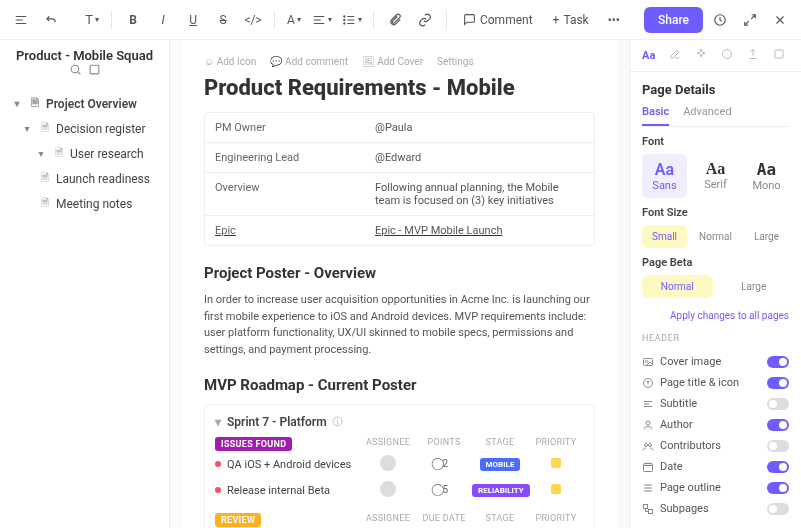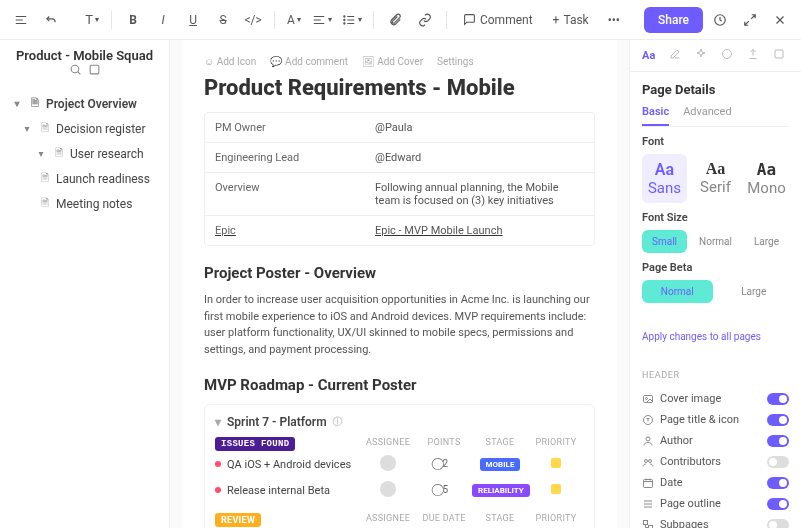--- a/index.html
+++ b/index.html
@@ -42,21 +42,21 @@
 .info-table .cell-l { width: 160px; padding: 8px 10px; color: #666; }
 .info-table .cell-r { flex: 1; padding: 8px 10px; color: #555; }
 .doc h2 { font-size: 15px; font-weight: 700; margin-top: 18px; margin-bottom: 10px; }
 .doc p { font-size: 11px; color: #555; line-height: 1.5; }
 
 .sprint-card { border: 1px solid #f0f0f0; border-radius: 6px; padding: 10px; margin-top: 10px; }
 .sprint-title { display: flex; align-items: center; gap: 6px; font-weight: 600; font-size: 12px; margin-bottom: 8px; color: #444; }
 .sprint-title .chev { color: #aaa; }
 .sprint-section { margin-bottom: 10px; }
 .tag { display: inline-block; font-size: 9px; font-weight: 700; padding: 2px 6px; border-radius: 3px; color: #fff; }
-.tag.red { background: #4c1d95; font-family: Liberation Mono, monospace; }
+.tag.red { background: #a21caf; }
 .tag.amber { background: #ffb020; }
 .sprint-cols { display: flex; font-size: 9px; color: #aaa; text-transform: uppercase; letter-spacing: 0.3px; }
 .sprint-cols .col-title { flex: 1; }
 .sprint-cols .col { width: 56px; text-align: center; }
 .sprint-row { display: flex; align-items: center; padding: 4px 0; font-size: 11px; }
 .sprint-row .rtitle { flex: 1; display: flex; align-items: center; gap: 6px; color: #444; }
 .sprint-row .dot { width: 6px; height: 6px; border-radius: 50%; }
 .dot.red { background: #ff4d6b; }
 .sprint-row .col { width: 56px; text-align: center; font-size: 10px; color: #666; }
 .avatar { width: 16px; height: 16px; border-radius: 50%; background: #ddd; display: inline-block; }
@@ -75,26 +75,26 @@
 .rpanel-body h3 { font-size: 13px; font-weight: 700; margin-bottom: 8px; }
 .subtabs { display: flex; gap: 14px; font-size: 11px; border-bottom: 1px solid #eee; margin-bottom: 4px; }
 .subtabs span { padding-bottom: 6px; color: #999; cursor: pointer; }
 .subtabs .active { color: #6e5cff; border-bottom: 2px solid #6e5cff; font-weight: 600; }
 .section-label { font-size: 11px; font-weight: 600; color: #444; margin: 8px 0 6px; }
 .font-opts, .seg { display: flex; gap: 6px; }
 .font-opt { flex: 1; text-align: center; padding: 6px 2px; border-radius: 6px; cursor: pointer; }
 .font-opt .big { font-size: 16px; font-weight: 600; font-family: inherit; }
 .font-opt.serif .big { font-family: Georgia, serif; }
 .font-opt.mono .big { font-family: ui-monospace, Menlo, monospace; }
-.font-opt .lbl { font-size: 15px; color: #888; }
+.font-opt .lbl { font-size: 11px; color: #888; }
 .font-opt.active { background: #f0edff; }
 .font-opt.active .big, .font-opt.active .lbl { color: #6e5cff; }
 .seg span { flex: 1; text-align: center; padding: 6px 4px; border-radius: 6px; font-size: 10px; color: #888; cursor: pointer; }
-.seg span.active { background: #5eead4; color: #6e5cff; }
-.apply-link { text-align: left; color: #6e5cff; font-size: 10px; margin: 28px 0; cursor: pointer; }
+.seg span.active { background: #fef9c3; color: #6e5cff; }
+.apply-link { text-align: right; color: #6e5cff; font-size: 10px; margin: 12px 0; cursor: pointer; }
 .hdr-label { font-size: 9px; color: #aaa; letter-spacing: 0.6px; margin: 8px 0; }
 .toggle-row { display: flex; align-items: flex-end; justify-content: space-between; padding: 4px 0; }
 .toggle-row .lbl { display: flex; align-items: center; gap: 6px; color: #555; }
 .toggle-row .lbl svg { width: 12px; height: 12px; color: #888; }
 .switch { width: 22px; height: 12px; border-radius: 10px; position: relative; }
 .switch.on { background: #6e5cff; }
 .switch.off { background: #ddd; }
 .switch::after { content: ""; position: absolute; width: 8px; height: 8px; background: #fff; border-radius: 50%; top: 2px; }
 .switch.on::after { right: 2px; }
 .switch.off::after { left: 2px; }
@@ -395,20 +395,29 @@
                   <circle cx="12" cy="12" r="9"></circle>
                   <path d="M9 9h6M12 9v6"></path>
                 </svg>
                 <span>Page title &amp; icon</span>
               </div>
               <div class="switch on"></div>
             </div>
             <div class="toggle-row">
               <div class="lbl">
                 <svg viewBox="0 0 24 24" fill="none" stroke="currentColor" stroke-width="2">
+                  <path d="M4 7h16M4 12h10M4 17h16"></path>
+                </svg>
+                <span>Subtitle</span>
+              </div>
+              <div class="switch off"></div>
+            </div>
+            <div class="toggle-row">
+              <div class="lbl">
+                <svg viewBox="0 0 24 24" fill="none" stroke="currentColor" stroke-width="2">
                   <circle cx="12" cy="8" r="4"></circle>
                   <path d="M4 21c0-4 4-6 8-6s8 2 8 6"></path>
                 </svg>
                 <span>Author</span>
               </div>
               <div class="switch on"></div>
             </div>
             <div class="toggle-row">
               <div class="lbl">
                 <svg viewBox="0 0 24 24" fill="none" stroke="currentColor" stroke-width="2">

